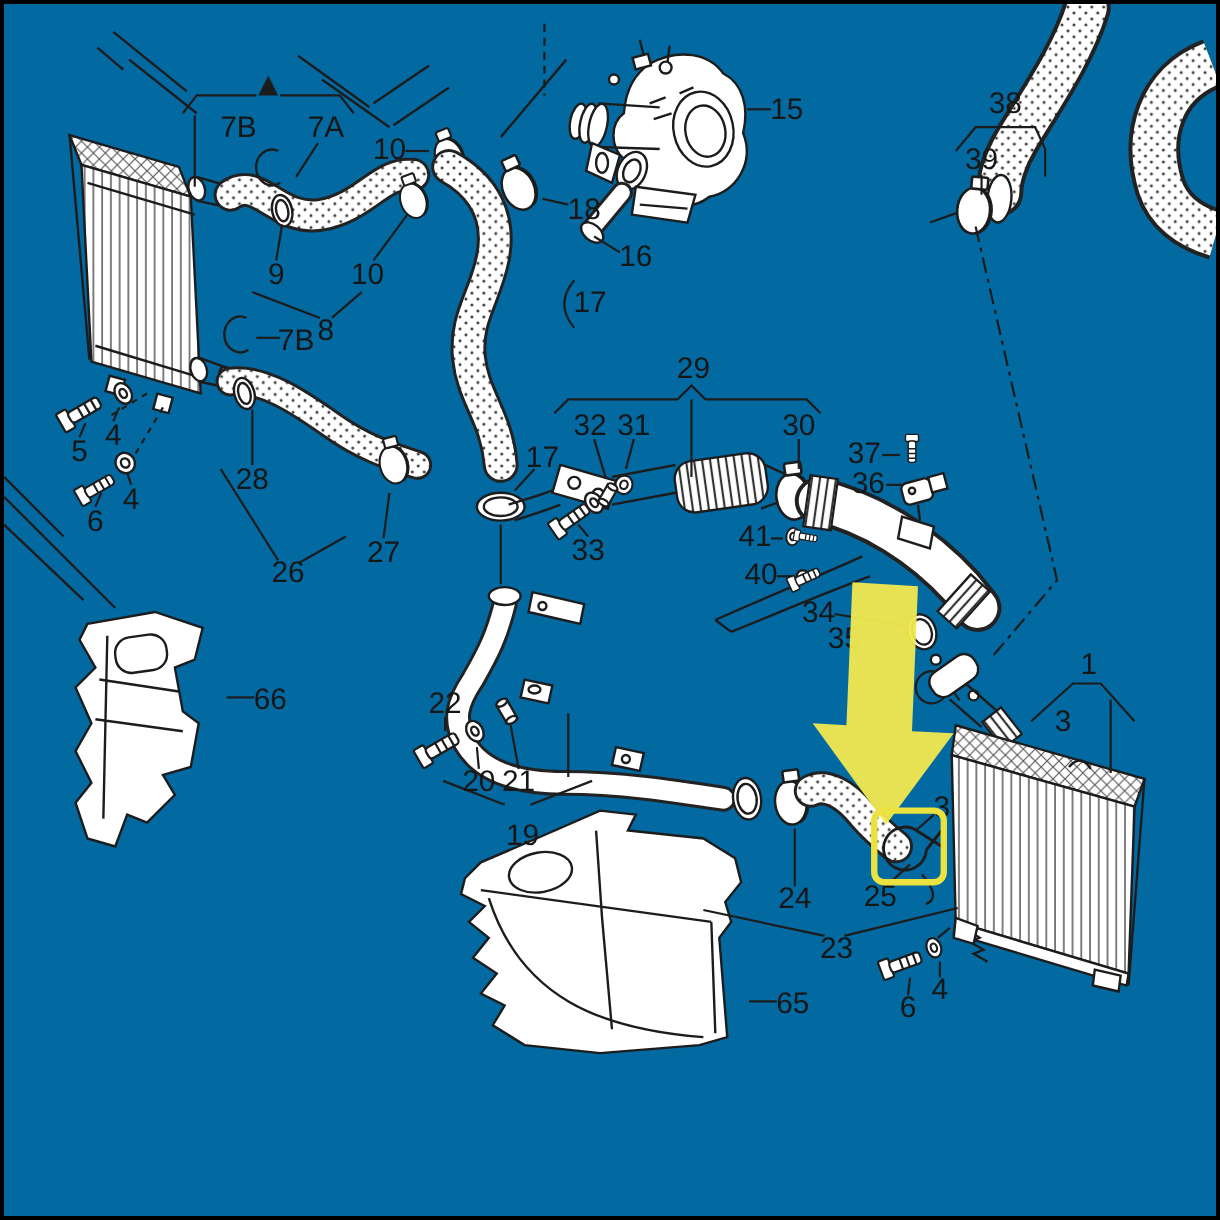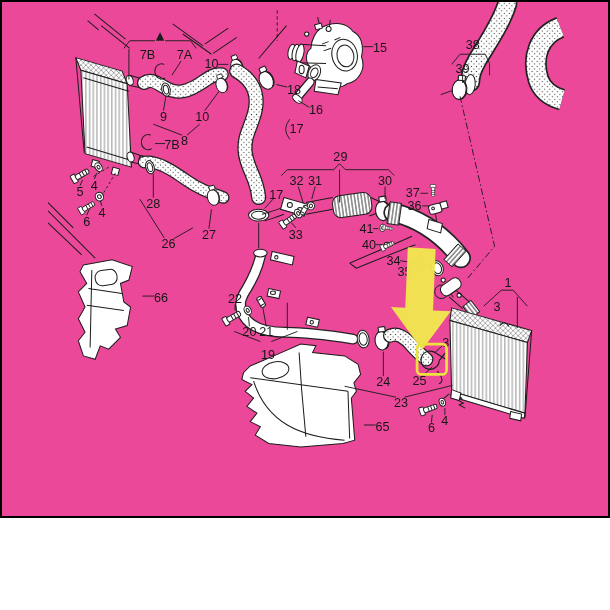--- a/index.html
+++ b/index.html
@@ -1,18 +1,18 @@
 <!DOCTYPE html>
 <html><head>
 <meta charset="utf-8">
 <style>
   html,body{margin:0;padding:0;background:#fff;}
   .stage{
-    width:610px;height:518px;box-sizing:border-box;
-    border:2px solid #000;background:#ec4899;position:relative;
+    width:610px;height:610px;box-sizing:border-box;
+    border:2px solid #000;background:#0369a1;position:relative;
     font-family:"Liberation Sans", sans-serif;
   }
   svg{display:block;width:100%;height:100%;}
   .ln{stroke:#1c1c1c;stroke-width:1.2;fill:none;}
   .ld{stroke:#1c1c1c;stroke-width:1.1;fill:none;}
   .fw{fill:#ffffff;stroke:#1c1c1c;stroke-width:1.2;}
   .lbl{font:15px "Liberation Sans", sans-serif;fill:#161616;}
 </style>
 </head>
 <body>

